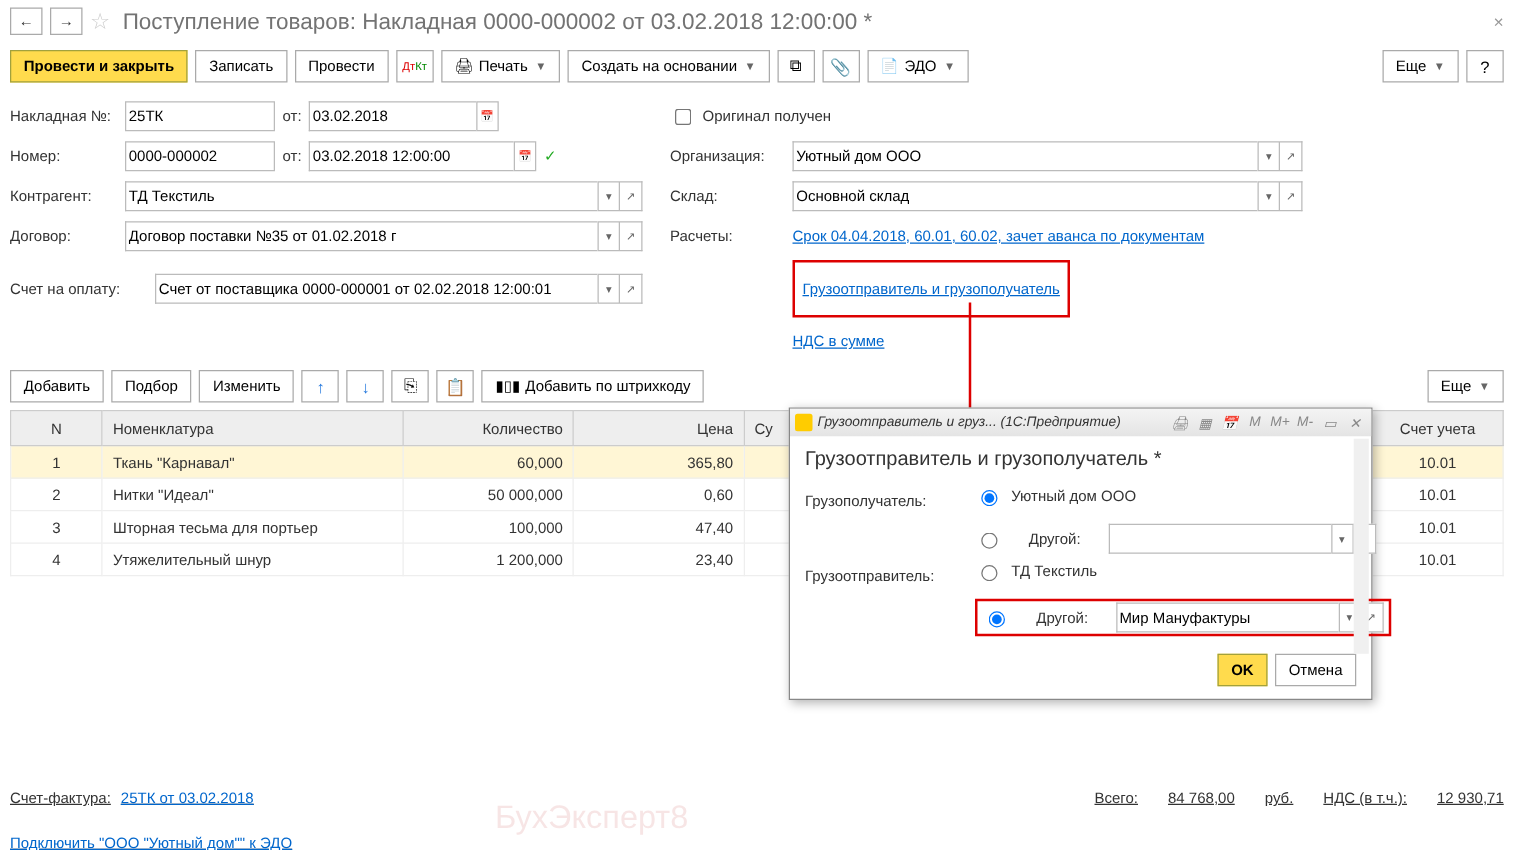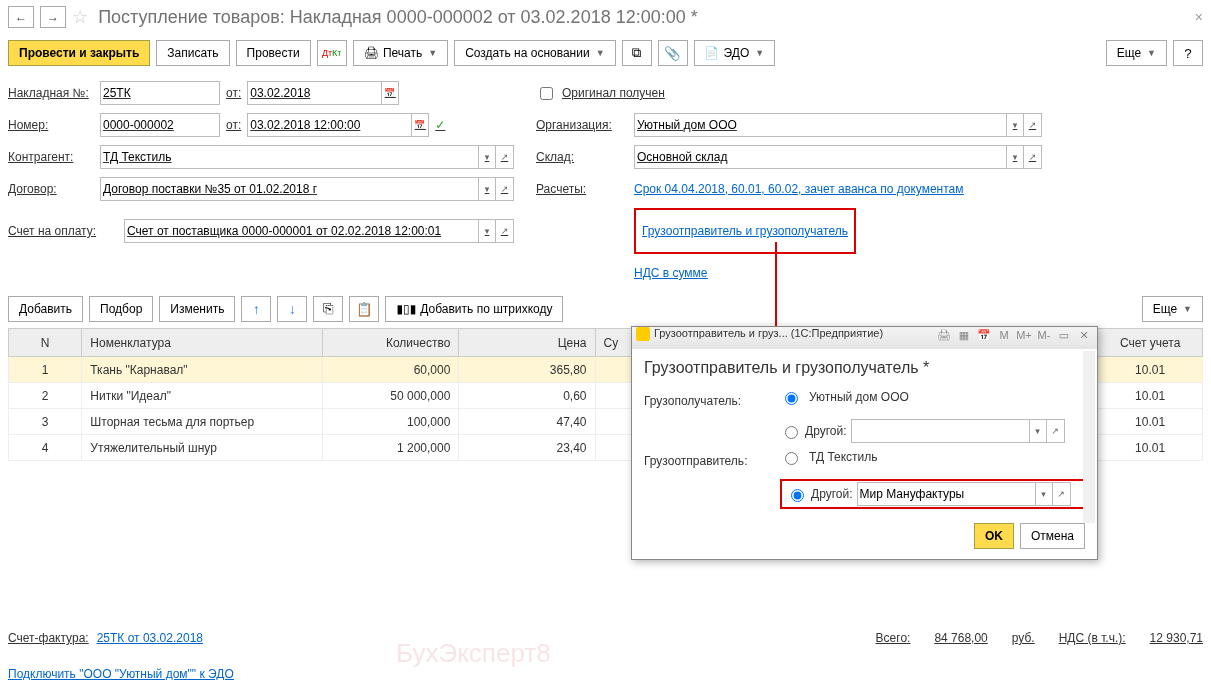--- a/index.html
+++ b/index.html
@@ -11,21 +11,21 @@
 .close-x { margin-left: auto; color: #999; font-size: 14px; cursor: pointer; }
 .toolbar { display: flex; align-items: center; gap: 6px; margin-bottom: 14px; }
 .btn { height: 26px; padding: 0 10px; border: 1px solid #aaa; background: #fff; font-size: 12px; display: inline-flex; align-items: center; gap: 4px; cursor: pointer; }
 .btn-primary { background: #ffdb4d; border-color: #a1a13d; font-weight: bold; }
 .btn-dtkt { font-size: 9px; line-height: 1; color: #d00; }
 .btn-dtkt .kt { color: #080; }
 .spacer { flex: 1; }
 .icon-btn { width: 30px; height: 26px; border: 1px solid #aaa; background: #fff; display: inline-flex; align-items: center; justify-content: center; cursor: pointer; }
 .caret { font-size: 9px; color: #666; margin-left: 2px; }
 .form-area { display: grid; grid-template-columns: 514px 1fr; gap: 6px 14px; margin-bottom: 10px; }
-.form-row { display: flex; align-items: center; gap: 6px; min-height: 26px; text-decoration: underline; }
+.form-row { display: flex; align-items: center; gap: 6px; min-height: 26px; }
 .lbl { width: 86px; color: #333; }
 .lbl-wide { width: 110px; }
 .input { height: 24px; border: 1px solid #bbb; background: #fff; padding: 0 2px; font-size: 12px; }
 .input-date { width: 134px; }
 .input-date-time { width: 164px; }
 .select { display: flex; align-items: center; }
 .select .input { border-right: none; }
 .select-btn { width: 18px; height: 24px; border: 1px solid #bbb; background: #fff; display: inline-flex; align-items: center; justify-content: center; cursor: pointer; font-size: 9px; color: #666; }
 .select-btn + .select-btn { border-left: none; }
 .link { color: #0066cc; text-decoration: underline; cursor: pointer; }
@@ -33,28 +33,28 @@
 .checkbox-row { display: flex; align-items: center; gap: 6px; }
 .table-toolbar { display: flex; align-items: center; gap: 6px; margin-bottom: 6px; }
 table { width: 100%; border-collapse: collapse; }
 th { background: #eee; border: 1px solid #ccc; padding: 4px 8px; font-weight: normal; text-align: left; height: 28px; }
 td { border: 1px solid #eee; padding: 4px 8px; height: 26px; }
 td.num, th.num { text-align: right; }
 td.center, th.center { text-align: center; }
 tr.sel td { background: #fff6d5; }
 .watermark { position: absolute; left: 388px; top: 310px; color: rgba(200,80,80,0.15); font-size: 26px; pointer-events: none; }
 .modal { position: absolute; left: 631px; top: 326px; width: 467px; background: #fff; border: 1px solid #888; box-shadow: 2px 2px 8px rgba(0,0,0,0.3); }
-.modal-titlebar { height: 22px; background: linear-gradient(#f4f4f4,#e4e4e4); display: flex; padding: 0 4px; gap: 4px; font-size: 11px; }
+.modal-titlebar { height: 22px; background: linear-gradient(#f4f4f4,#e4e4e4); display: flex; align-items: center; padding: 0 4px; gap: 4px; font-size: 11px; font-style: italic; }
 .modal-titlebar .t-icon { width: 14px; height: 14px; background: #ffcc00; border-radius: 2px; }
 .modal-titlebar .t-tools { margin-left: auto; display: flex; gap: 2px; }
 .t-tool { width: 18px; height: 16px; display: inline-flex; align-items: center; justify-content: center; color: #888; font-size: 11px; cursor: pointer; }
 .modal-body { padding: 10px 12px; }
 .modal-title { font-size: 16px; margin-bottom: 12px; }
 .radio-row { display: flex; align-items: center; gap: 8px; margin-bottom: 8px; }
-.radio-input-group { display: flex; align-items: center; gap: 4px; }
+.radio-input-group { display: flex; align-items: center; gap: 22px; }
 .radio-sel { border: 2px solid #d00; padding: 1px 4px; }
 .modal-footer { display: flex; justify-content: flex-end; gap: 6px; padding: 4px 12px 10px; }
 .btn-ok { background: #ffdb4d; border-color: #a1a13d; font-weight: bold; }
 .modal-scroll { position: absolute; right: 2px; top: 24px; bottom: 36px; width: 12px; background: #f0f0f0; }
 .red-line { position: absolute; left: 775px; top: 242px; width: 2px; height: 87px; background: #d00; }
 .footer-row { display: flex; align-items: flex-start; gap: 8px; margin-top: 10px; min-height: 26px; text-decoration: underline; }
 .totals { margin-left: auto; display: flex; gap: 24px; align-items: center; }
 .main-table-wrap { position: relative; }
 </style>
 </head>

